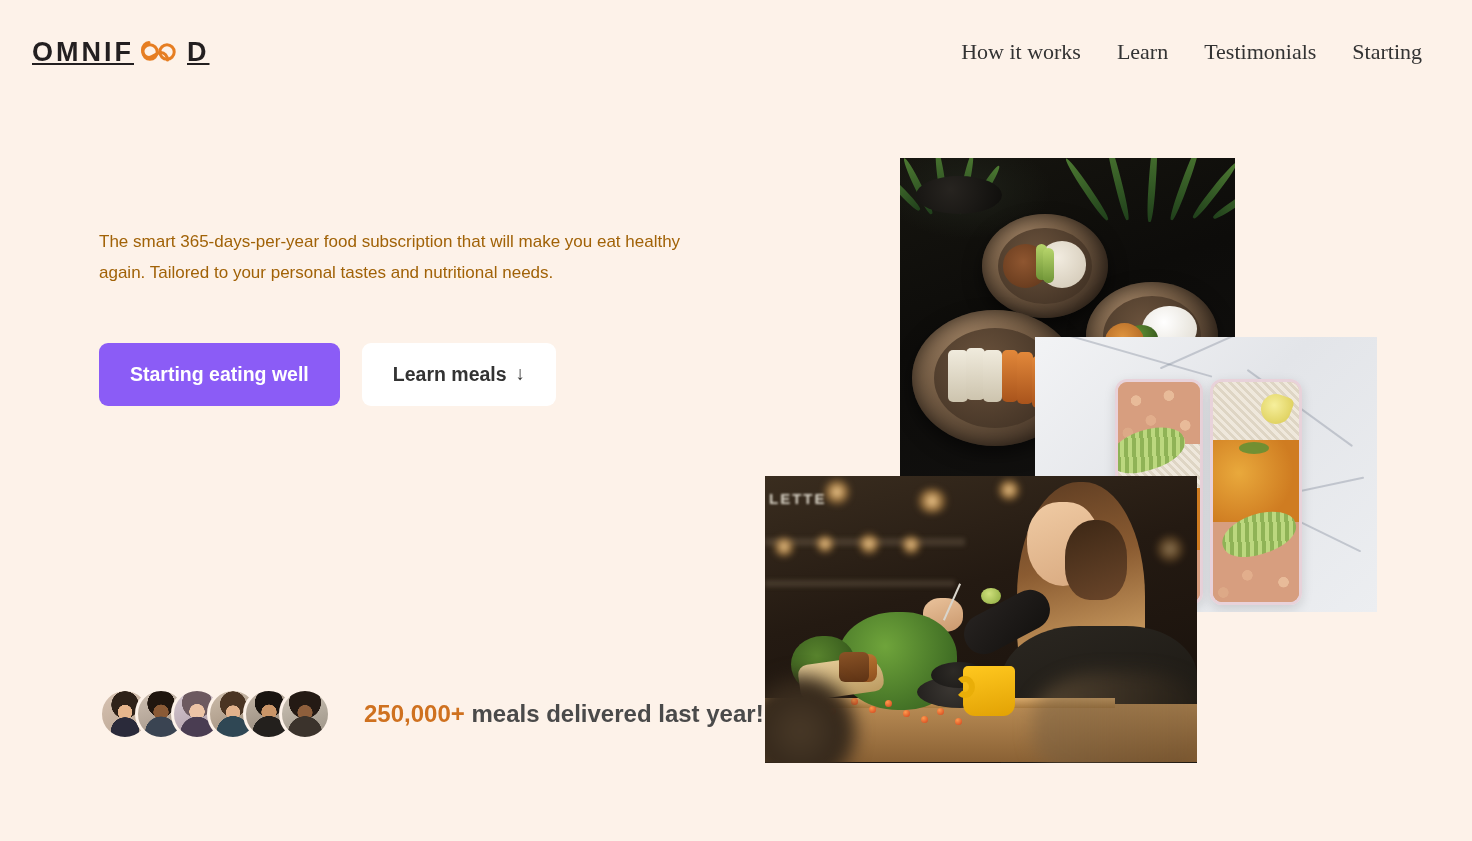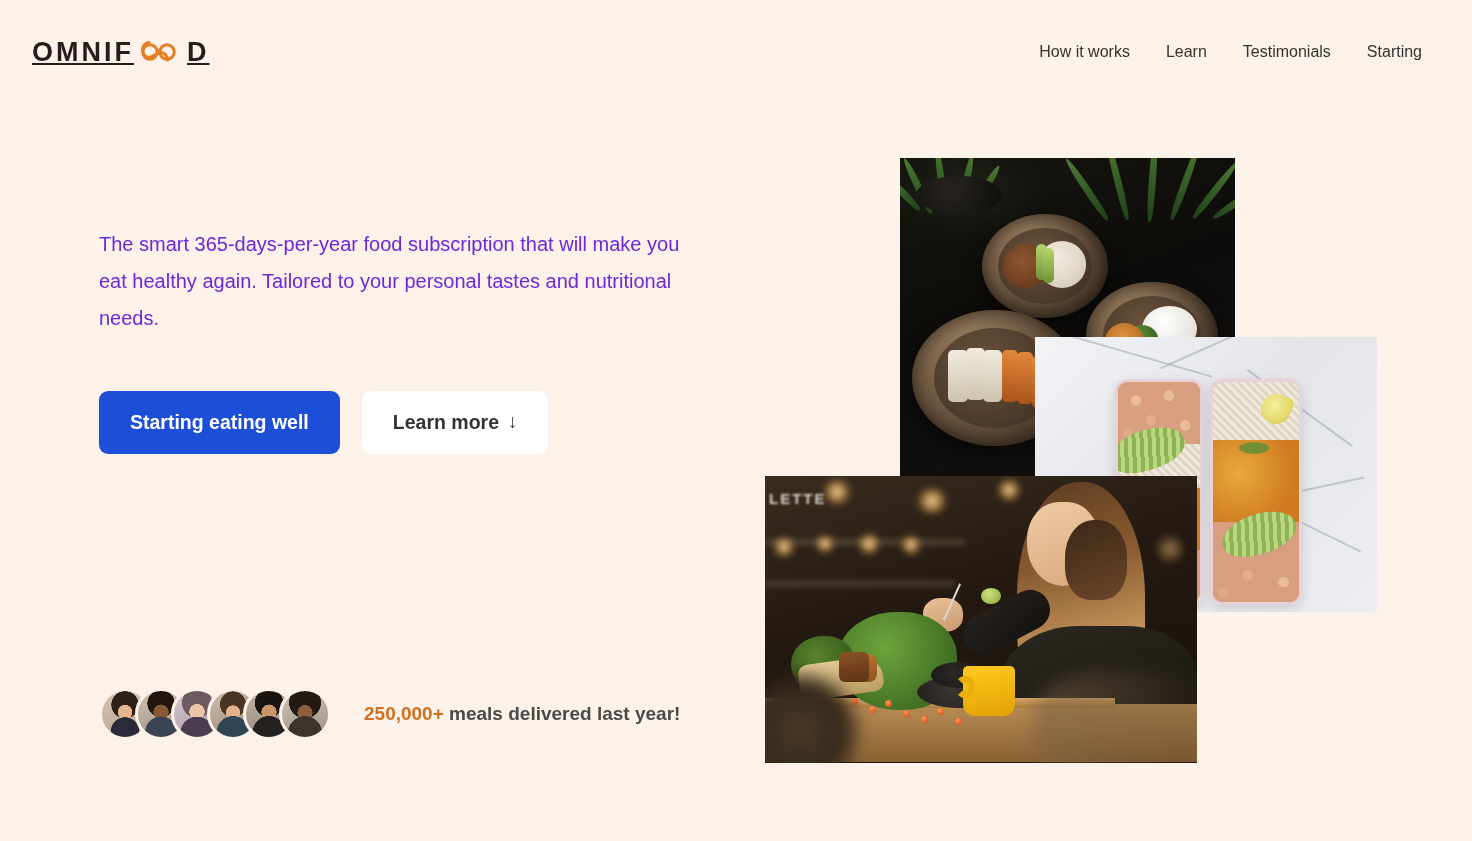--- a/index.html
+++ b/index.html
@@ -22,63 +22,63 @@
   }
   .logo {
     display:flex; align-items:center; gap:0;
     font-size:27px; font-weight:700; letter-spacing:3.0px;
     color:#231f20; line-height:1;
   }
   .logo .infinity-icon { display:inline-flex; align-items:center; margin:0 3px 0 4px; }
 
   .nav { display:flex; align-items:center; gap:0; }
   .nav-link {
-    font-size:16px; font-weight:500; color:#333; text-decoration:none;
-    padding:0 18px; line-height:1; white-space:nowrap; cursor:pointer;
+    font-size:22px; font-weight:500; color:#333; text-decoration:none;
+    padding:0 18px; line-height:1; white-space:nowrap; cursor:pointer;font-family:Liberation Serif, serif;
   }
   .nav-cta {
     margin-left:22px;
     background:#e67e22; color:#fff;
     font-size:18.5px; font-weight:600;
     padding:14px 25px; border:none; border-radius:9px;
     cursor:pointer; line-height:1.1; white-space:nowrap;
   }
 
   
   .hero-text { position:absolute; left:99px; top:178px; width:640px; }
   .hero-title {
     font-size:50px; font-weight:700; color:#322f2c;
     line-height:1.06; letter-spacing:-0.6px; max-width:615px;
   }
   .hero-desc {
     margin-top:48px;
-    font-size:20px; color:#6d28d9; line-height:1.85; max-width:600px; font-weight:400;
+    font-size:17px; color:#a16207; line-height:1.85; max-width:600px; font-weight:400;
   }
   .hero-buttons { margin-top:54px; display:flex; align-items:center; gap:22px; }
   .btn {
     border:none; cursor:pointer; border-radius:9px;
     font-size:19.5px; font-weight:600; line-height:1.1;
     display:inline-flex; align-items:center; gap:9px;
   }
-  .btn-primary { background:#1d4ed8; color:#fff; padding:21px 31px; }
+  .btn-primary { background:#8b5cf6; color:#fff; padding:21px 31px; }
   .btn-secondary { background:#fff; color:#333; padding:21px 31px; }
   .btn-secondary .arrow { font-size:19px; font-weight:400; }
 
   
   .delivered { position:absolute; left:99px; top:688px; display:flex; align-items:center; }
   .delivered-imgs { display:flex; align-items:center; }
   .avatar {
     width:52px; height:52px; border-radius:50%;
     border:3px solid #fdf2e9; margin-right:-16px;
     background-size:cover; background-position:center top;
     position:relative;
   }
   .avatar:last-child { margin-right:0; }
   .delivered-text {
-    margin-left:33px; font-size:19px; font-weight:600; color:#4a4a4a; white-space:nowrap;
+    margin-left:33px; font-size:24px; font-weight:600; color:#4a4a4a; white-space:nowrap;
   }
   .delivered-text .count { color:#cf711f; font-weight:700; }
 
   
   .hero-img { position:absolute; overflow:hidden; }
 
   
   .img-bowls { left:900px; top:158px; width:335px; height:318px; background:#121211; }
   
   .img-boxes { left:1035px; top:337px; width:342px; height:275px; background:#e9eaec; }
@@ -205,21 +205,21 @@
   </header>
 
   <div class="hero-text">
     <p class="hero-desc">The smart 365-days-per-year food subscription that will make you eat healthy again. Tailored to your personal tastes and nutritional needs.</p>
 
     <div class="hero-buttons">
       <button class="btn btn-primary">
         <span>Starting eating well</span>
       </button>
       <button class="btn btn-secondary">
-        <span>Learn more</span>
+        <span>Learn meals</span>
         <span class="arrow">↓</span>
       </button>
     </div>
   </div>
 
   <div class="delivered">
     <div class="delivered-imgs">
       <div class="avatar" style="background-image:
         radial-gradient(circle at 50% 88%, #2a2a3a 0 30%, transparent 31%),
         radial-gradient(circle at 50% 46%, #e6b58c 0 21%, transparent 22%),

